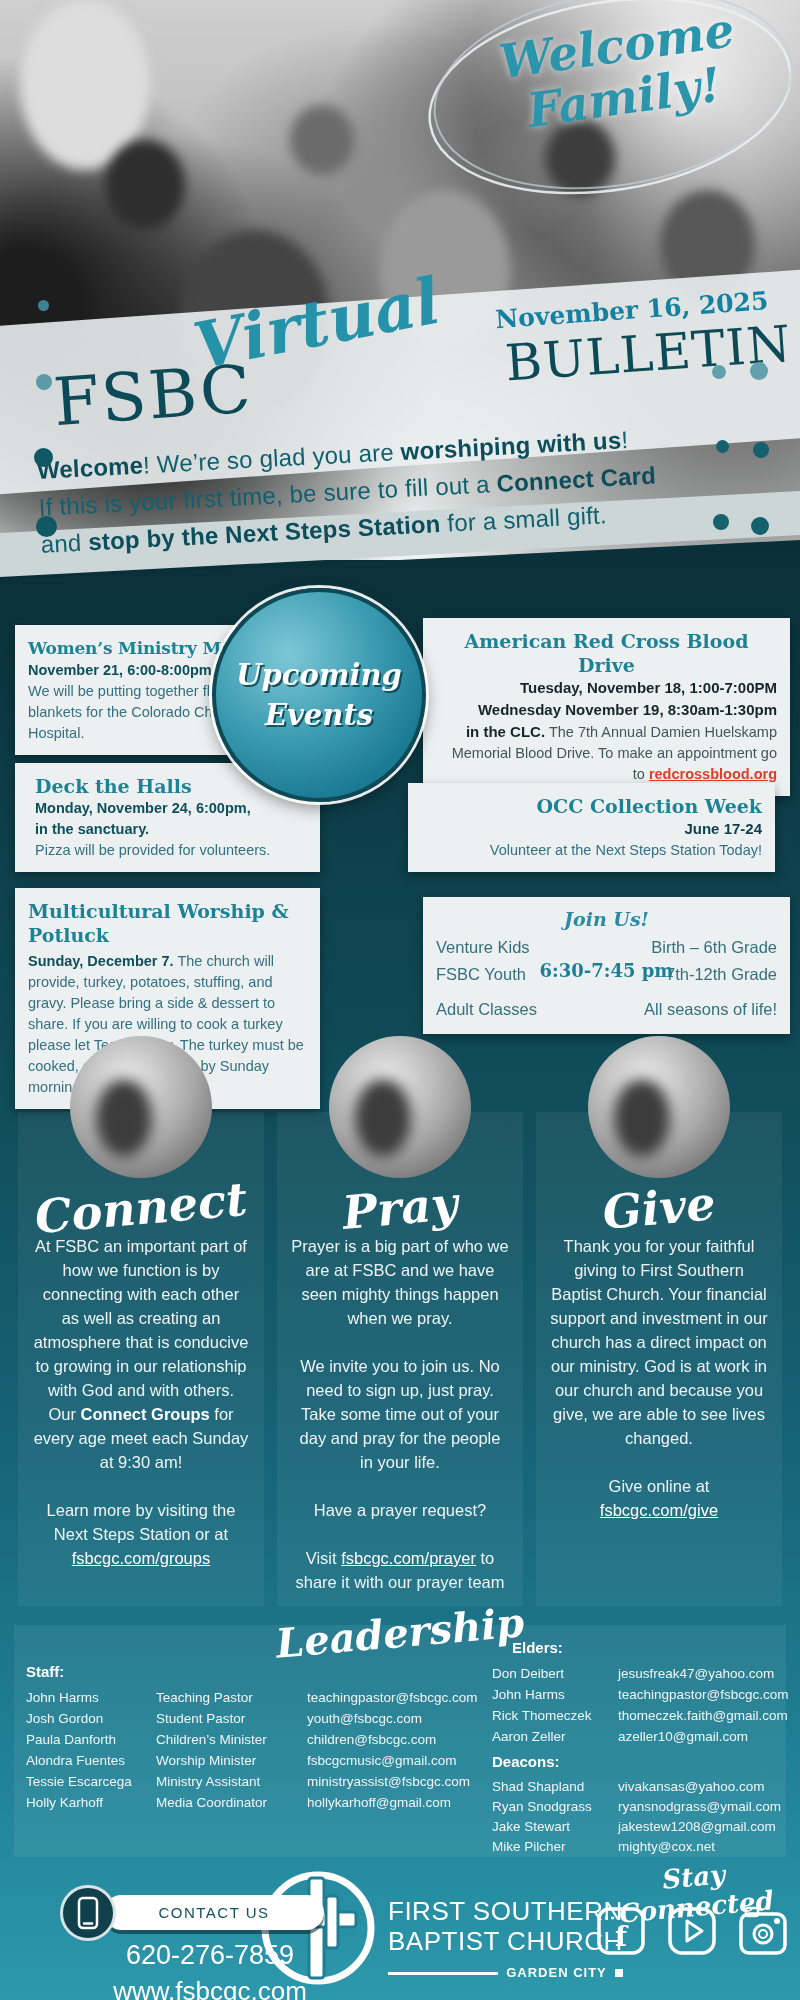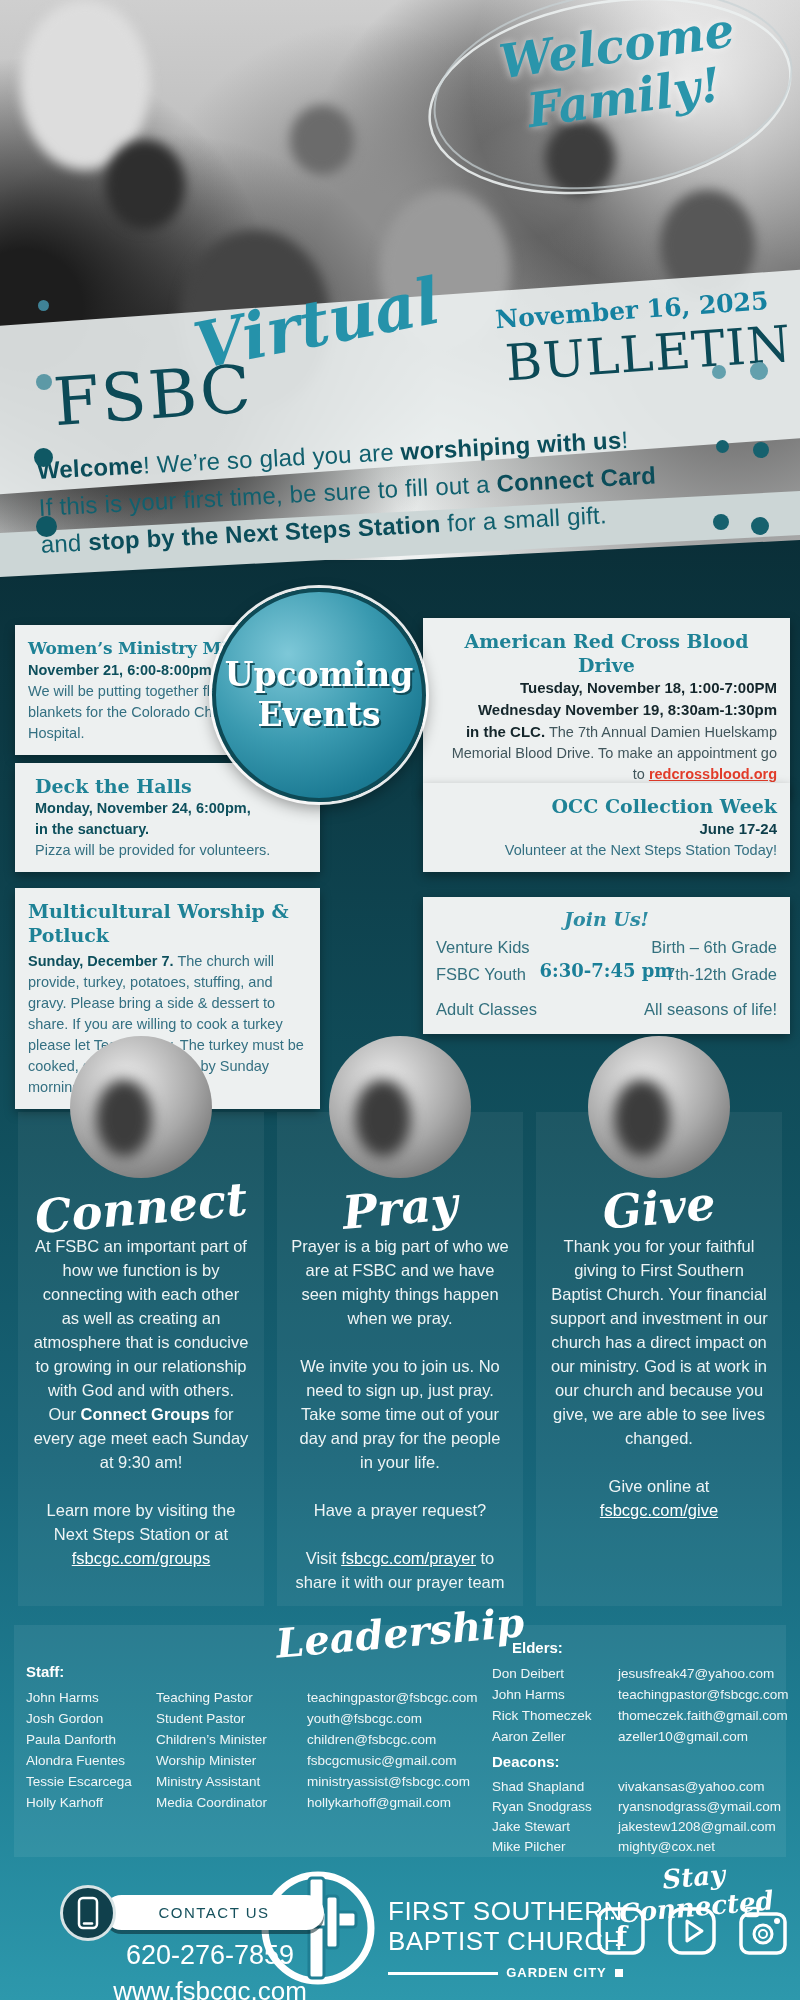--- a/index.html
+++ b/index.html
@@ -60,40 +60,40 @@
   .card { position:absolute; background:#edf0f0; box-shadow:0 4px 10px rgba(0,0,0,.35); padding:11px 13px; }
   .card-title { font-family:"DejaVu Serif", serif; font-weight:bold; color:#1e8296; font-size:19px; line-height:24px; }
   .when { font-weight:bold; color:#0d4f5c; font-size:14.5px; line-height:21px; }
   .cbody { color:#347082; font-size:14.5px; line-height:21px; }
   .nowrap { white-space:nowrap; font-size:17px; letter-spacing:-.2px; }
 
   .card-l1 { left:15px; top:85px;  width:305px; }
   .card-l2 { left:15px; top:223px; width:305px;padding-left:20px; }
   .card-l3 { left:15px; top:348px; width:305px; }
   .card-r1 { left:423px; top:78px;  width:367px; text-align:right; }
-  .card-r2 { left:423px; top:243px; width:367px; text-align:right; }
+  .card-r2 { left:408px; top:243px; width:367px; text-align:right; }
   .card-r3 { left:423px; top:357px; width:367px; text-align:center; }
   .rc-when { font-weight:bold; color:#14262b; font-size:15px; line-height:22px; }
   .rc-body { color:#41565c; font-size:14.5px; line-height:21px; }
   .red-link { color:#e23c2a; font-weight:bold; text-decoration:underline; }
   .occ-when { font-weight:bold; color:#0e3f4b; font-size:15px; line-height:22px; }
   .joinus { font-family:"DejaVu Serif", serif; font-style:italic; font-weight:bold; color:#2c8ba2; font-size:19px; }
   .wed-title { font-family:"DejaVu Serif", serif; font-weight:bold; color:#1e8296; font-size:21px; line-height:26px; }
   .wed-rows { position:relative; margin-top:4px; text-align:left; }
   .wed-row { display:flex; justify-content:space-between; color:#33707e; font-size:16.5px; line-height:27px; }
   .wed-row3 { margin-top:8px; }
   .wed-time { position:absolute; left:50%; top:26px; transform:translateX(-50%);
     font-family:"DejaVu Serif", serif; font-weight:bold; font-size:18px; color:#1b7f98; }
 
   .badge { position:absolute; left:212px; top:48px; width:214px; height:214px; border-radius:50%;
     border:4px solid #0e4a56; box-shadow:0 0 0 3px rgba(255,255,255,.9), 0 6px 16px rgba(0,0,0,.4);
     background:radial-gradient(circle at 35% 30%, #7ec8d8, #3a9ab0 45%, #1c7b94 75%, #156578);
     display:flex; flex-direction:column; align-items:center; justify-content:center; z-index:3; }
-  .badge div { font-family:"DejaVu Serif", serif; font-weight:bold; font-size:33px; color:#fff;
-    line-height:40px; text-shadow:2px 2px 0 rgba(13,70,82,.9); }
+  .badge div { font-family:"DejaVu Serif", serif; font-weight:bold; font-size:29px; color:#fff;
+    line-height:40px; text-shadow:2px 2px 0 rgba(13,70,82,.9);font-style:italic; }
 
   
   .cpg-panel { position:absolute; top:572px; width:246px; height:494px; background:rgba(255,255,255,.055);
     color:#eef4f5; text-align:center; padding:84px 14px 0 14px; font-size:16.5px; line-height:24px; }
   .panel-connect { left:18px; } .panel-pray { left:277px; } .panel-give { left:536px; }
   .photo-circle { position:absolute; top:496px; width:142px; height:142px; border-radius:50%; overflow:hidden; z-index:2;
     background:radial-gradient(circle at 40% 32%, #ececec, #a8a8a8 52%, #606060 95%); }
   .photo-circle::after { content:""; position:absolute; left:18%; top:30%; width:40%; height:55%; border-radius:50%;
     background:#3c3c3c; filter:blur(7px); }
   .pc-connect { left:70px; } .pc-pray { left:329px; } .pc-give { left:588px; }

